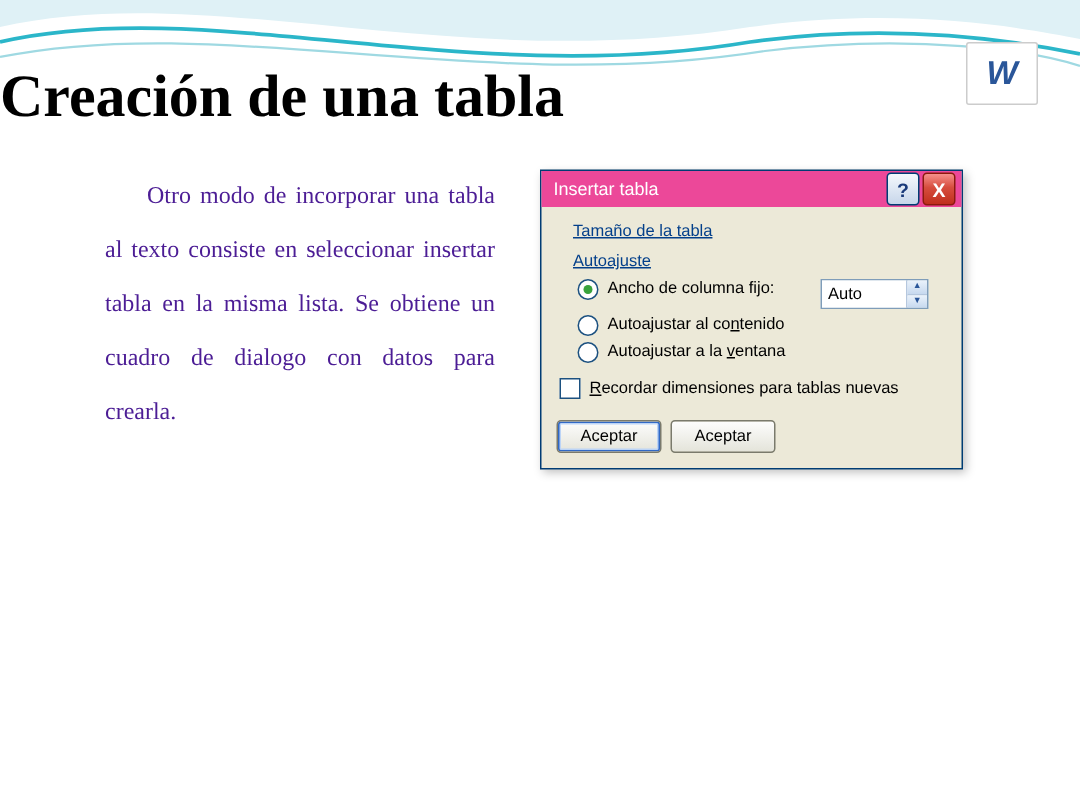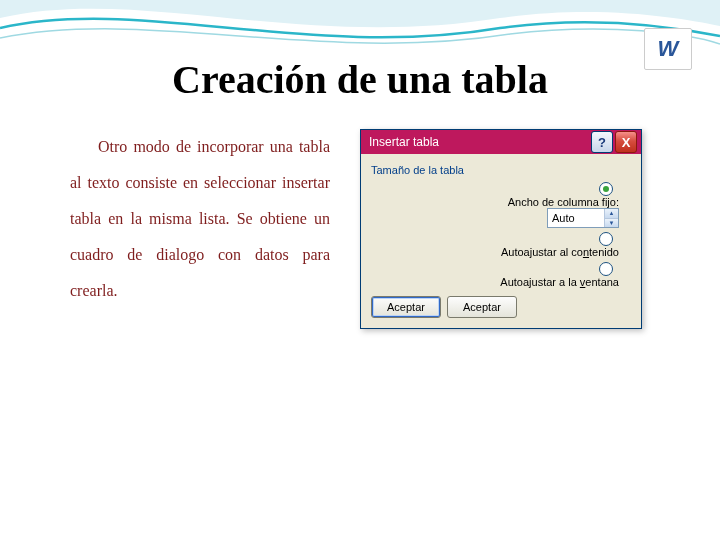--- a/index.html
+++ b/index.html
@@ -31,50 +31,50 @@
     display: flex;
     align-items: center;
     justify-content: center;
     font-weight: bold;
     color: #2a5699;
     font-family: Arial, sans-serif;
     font-size: 22px;
     font-style: italic;
   }
   .page-title {
-    text-align: center;
+    text-align: left;
     font-size: 40px;
-    margin: 56px 0 26px 0;
+    margin: 40px 0 26px 0;
     font-family: 'Times New Roman', serif;
     color: #000;
   }
   .content-row {
     display: flex;
     padding: 0 55px 0 70px;
     gap: 30px;
   }
   .body-text {
     flex: 0 0 260px;
     font-size: 16px;
     line-height: 2.25;
     text-align: justify;
-    color: #7f1d1d;
+    color: #4c1d95;
   }
   .body-text .indent { text-indent: 28px; display: inline-block; width:100%; }
   
   .dialog {
     width: 280px;
     font-family: Tahoma, Arial, sans-serif;
     font-size: 11px;
     border: 1px solid #003c74;
     box-shadow: 2px 2px 6px rgba(0,0,0,0.25);
     background: #ece9d8;
   }
   .titlebar {
-    background: #be185d;
+    background: #ec4899;
     height: 24px;
     display: flex;
     align-items: center;
     padding: 0 4px 0 8px;
     color: #fff;
   }
   .titlebar-text { flex: 1; font-size: 12px; }
   .titlebar-btns { display: flex; gap: 2px; }
   .tb-btn {
     width: 20px; height: 20px;
@@ -91,21 +91,21 @@
   }
   .close-btn {
     background: linear-gradient(#f6908b,#d64d3e 45%,#c02f1d);
     border: 1px solid #8b1a0e;
     border-radius: 3px;
     color: #fff;
     font-weight: bold;
     font-size: 13px;
   }
   .dialog-body { padding: 8px 10px 10px 10px; }
-  .section-label { color: #033f8a; font-size: 11px; margin: 2px 0 6px 0; }
+  .section-label { color: #033f8a; font-size: 11px; margin: 2px 0 6px 11px; text-decoration: underline; }
   .form-row {
     display: flex; align-items: center;
     margin: 3px 0 3px 14px;
   }
   .form-row label { flex: 1; color: #000; }
   .spinner {
     display: flex; align-items: stretch;
     border: 1px solid #7f9db9;
     background: #fff;
     height: 18px;
@@ -121,23 +121,22 @@
   }
   .spinner .arrow {
     flex: 1;
     background: linear-gradient(#eaf2fb,#c7d9ef);
     display: flex; align-items: center; justify-content: center;
     font-size: 6px; color: #2a5699;
     cursor: pointer;
   }
   .spinner .arrow:first-child { border-bottom: 1px solid #b5c7de; }
   .radio-row {
-    display: flex; align-items: flex-end;
+    display: flex; align-items: flex-start;
     margin: 4px 12px 4px 14px;
-    flex-direction: column;
   }
   .radio {
     width: 12px; height: 12px; border: 1px solid #1c5180;
     border-radius: 50%; background: #fff; margin-right: 6px;
     display: flex; align-items: center; justify-content: center;
     flex-shrink: 0;
   }
   .radio.checked::after {
     content: ''; width: 6px; height: 6px; background: #39a33c; border-radius: 50%;
   }
@@ -188,20 +187,21 @@
       <div class="titlebar-btns">
         <div class="tb-btn help-btn">?</div>
         <div class="tb-btn close-btn">X</div>
       </div>
     </div>
     <div class="dialog-body">
       <div class="section-label">Tamaño de la tabla</div>
 
 
 
+      <div class="section-label" style="margin-top:8px">Autoajuste</div>
 
       <div class="radio-row">
         <div class="radio checked"></div>
         <label style="flex:1">Ancho de columna fi<span class="underline">j</span>o:</label>
         <div class="spinner" style="width:70px">
           <input value="Auto" style="">
           <div class="arrows">
             <div class="arrow">▲</div>
             <div class="arrow">▼</div>
           </div>
@@ -211,20 +211,24 @@
       <div class="radio-row">
         <div class="radio"></div>
         <label>Autoajustar al co<span class="underline">n</span>tenido</label>
       </div>
 
       <div class="radio-row">
         <div class="radio"></div>
         <label>Autoajustar a la <span class="underline">v</span>entana</label>
       </div>
 
+      <div class="checkbox-row">
+        <div class="checkbox"></div>
+        <label><span class="underline">R</span>ecordar dimensiones para tablas nuevas</label>
+      </div>
 
       <div class="dialog-buttons">
         <button class="dlg-btn accept-btn">Aceptar</button>
         <button class="dlg-btn">Aceptar</button>
       </div>
     </div>
   </div>
 </div>
 
 </body></html>

